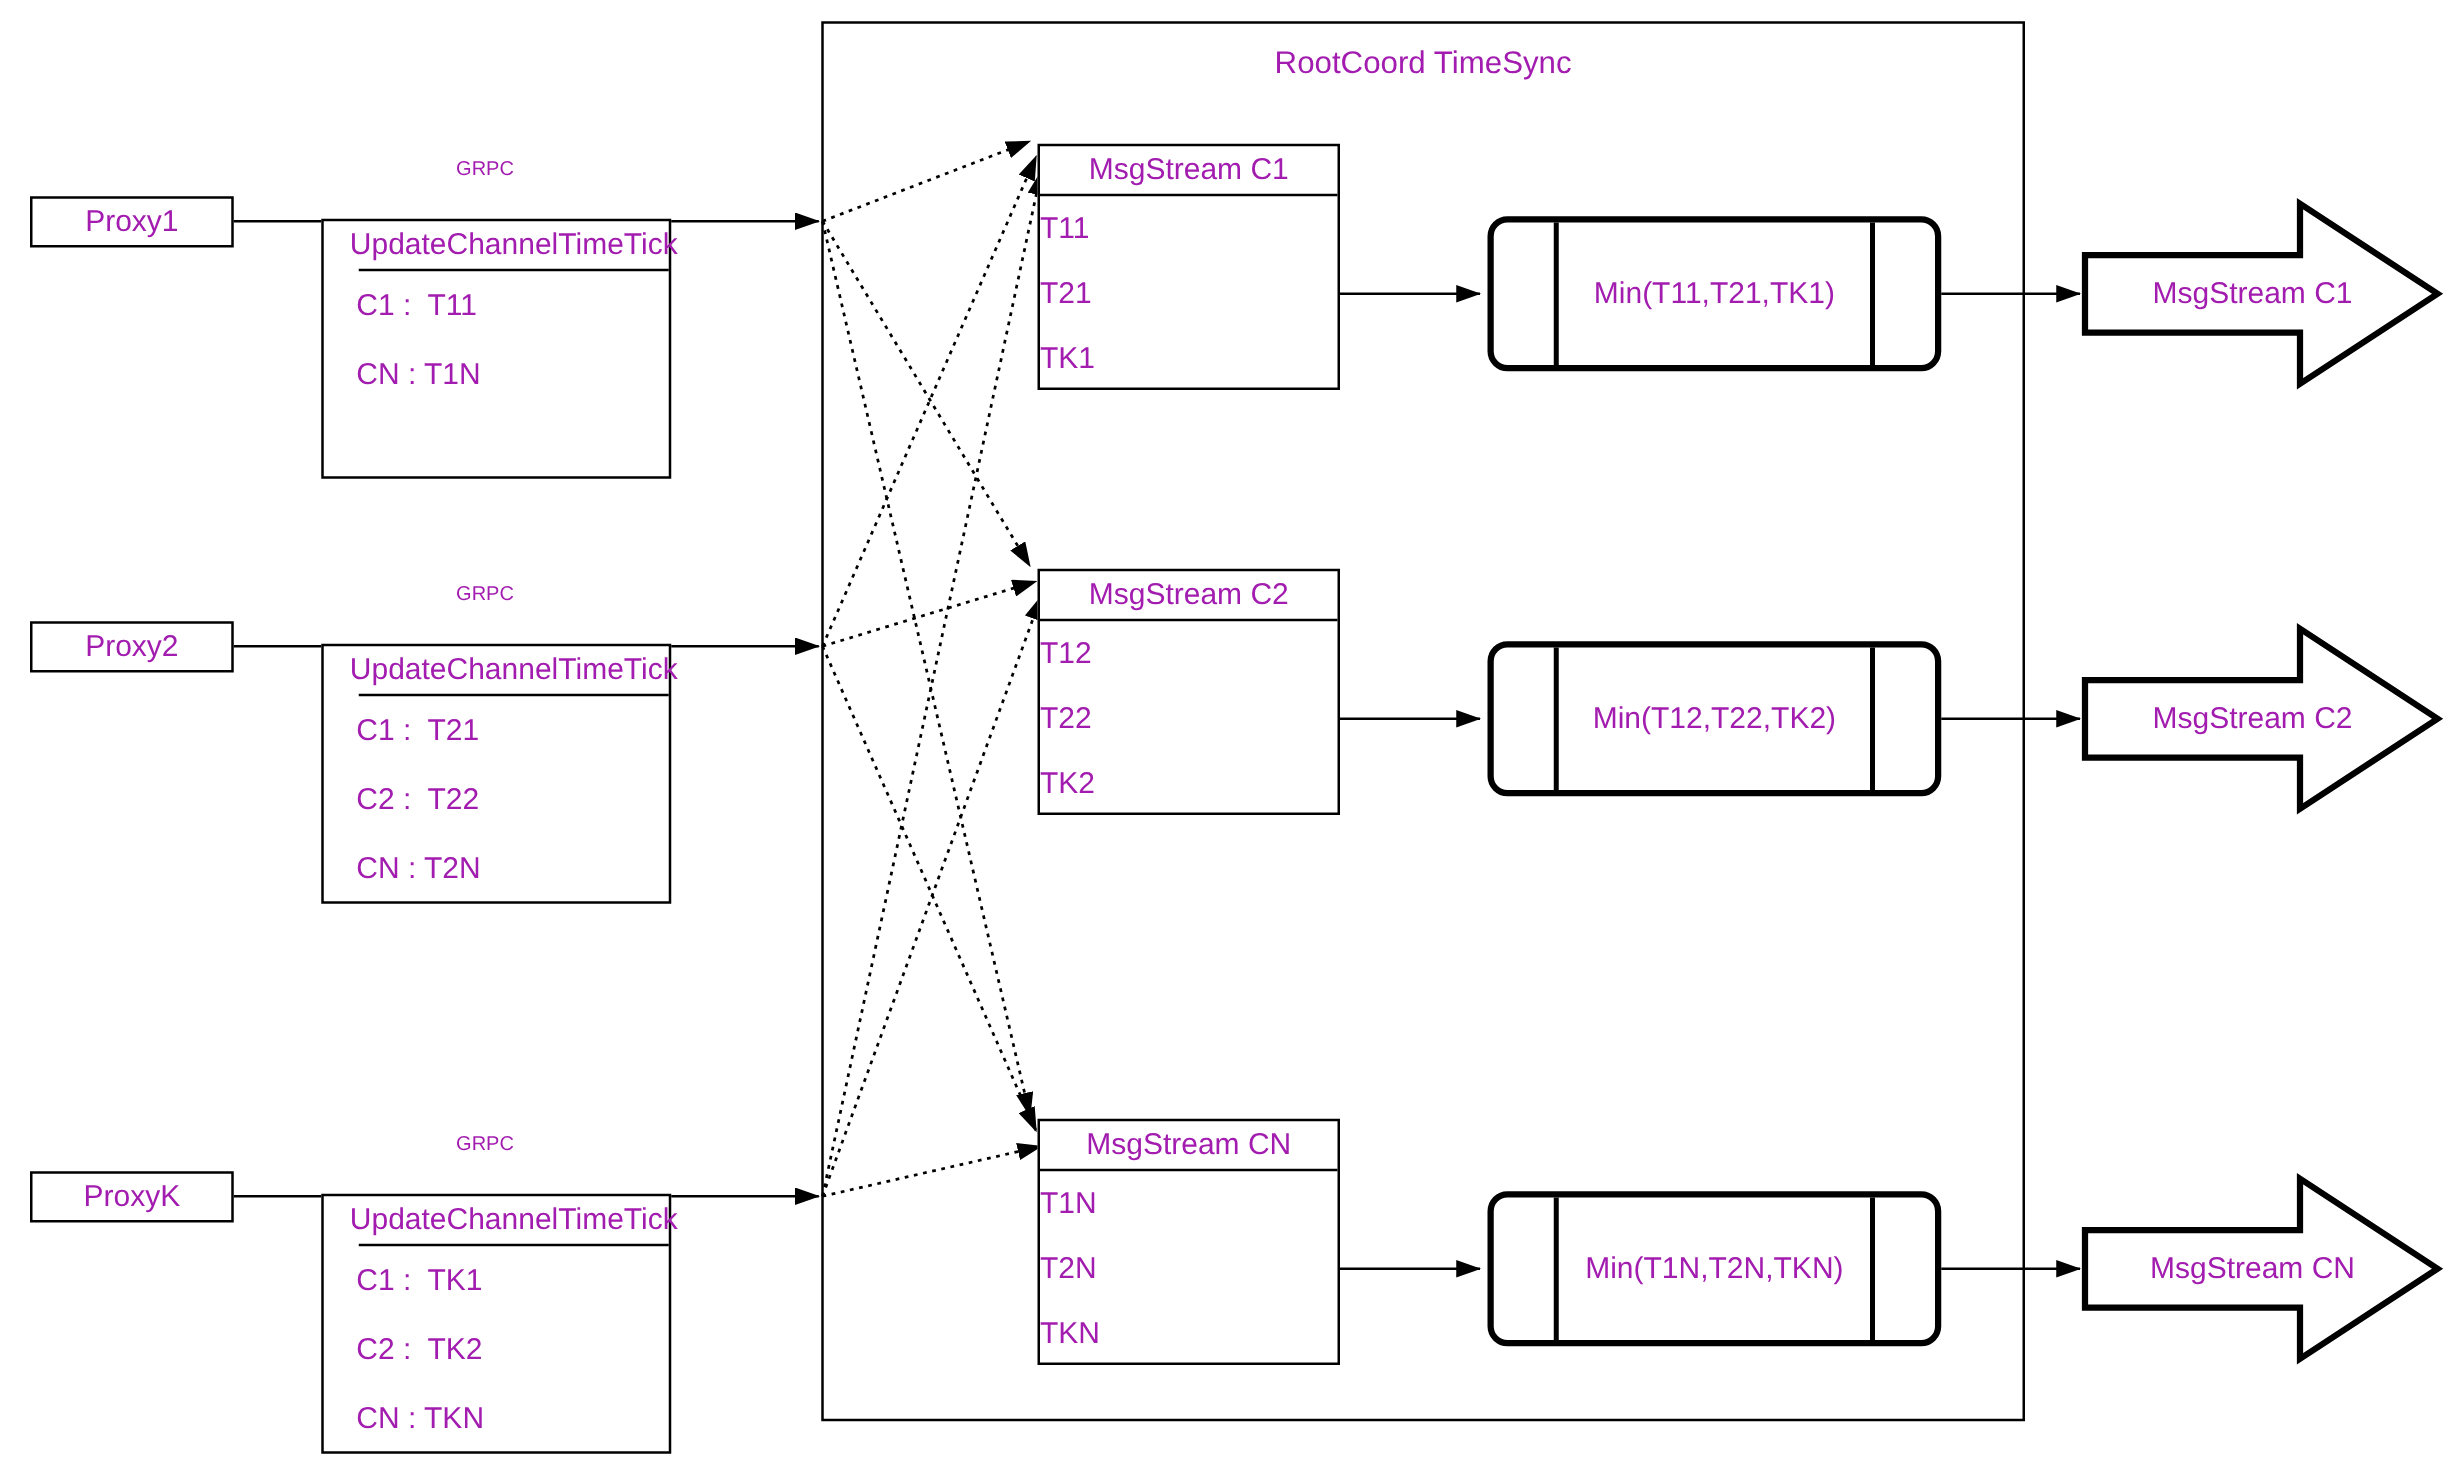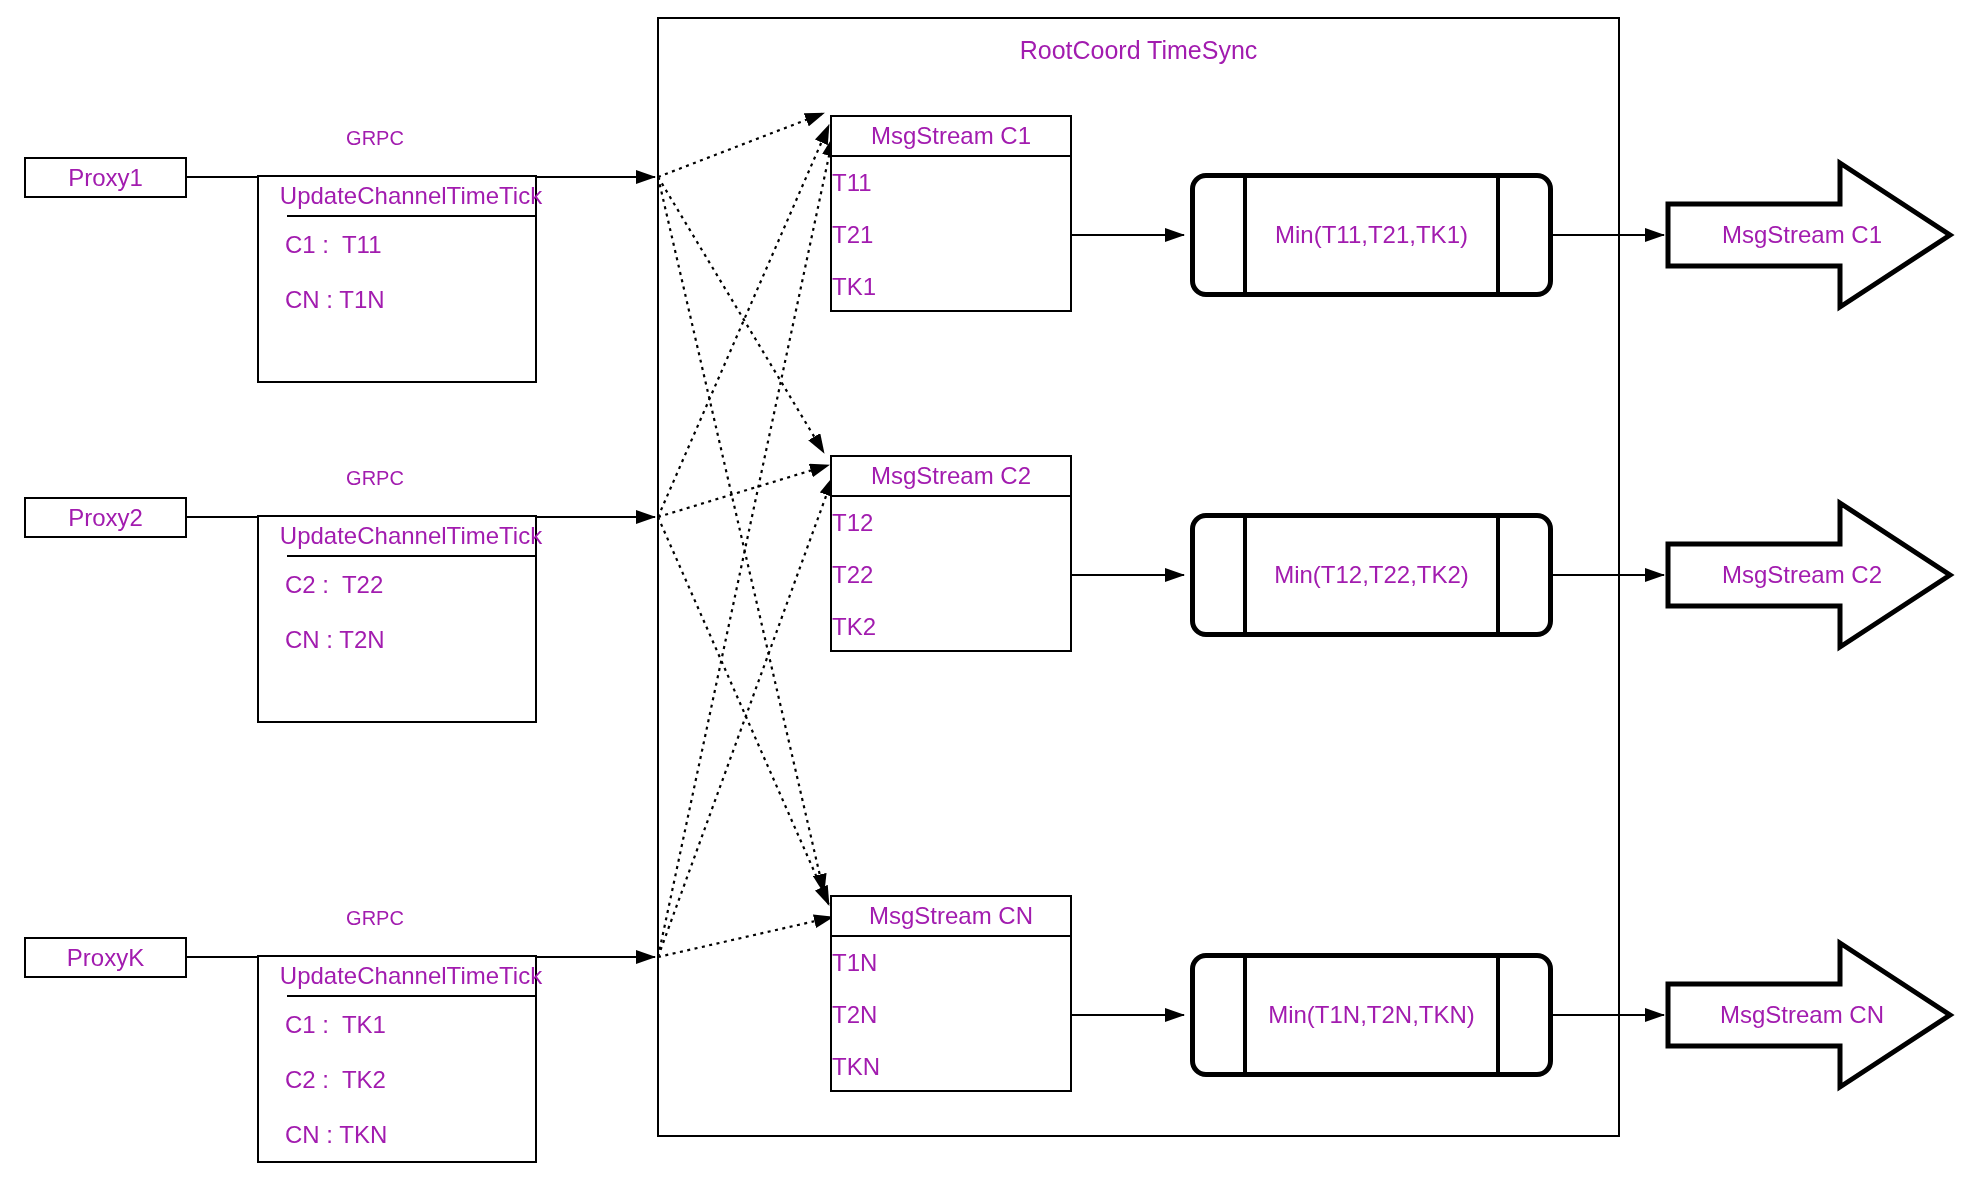--- a/index.html
+++ b/index.html
@@ -43,24 +43,24 @@
     left: 24px;
     width: 163px; height: 41px;
     border: 2px solid #000;
     box-sizing: border-box;
     background: #fff;
     display: flex; align-items: center; justify-content: center;
     font-size: 24px;
   }
   .grpc-label {
     position: absolute;
-    left: 275px;
+    left: 288px;
     width: 200px; height: 28px;
     text-align: center;
-    font-size: 20px;
+    font-size: 16px;
   }
   
   .utable {
     position: absolute;
     left: 257px;
     width: 280px; height: 208px;
     border: 2px solid #000;
     box-sizing: border-box;
     background: #fff;
     font-size: 24px;
@@ -212,20 +212,21 @@
 
   <div class="blockarrow-label" style="top:219px">MsgStream C1</div>
 
   <div class="proxy-box" style="top:497px">
     <span>Proxy2</span>
   </div>
   <div class="grpc-label" style="top:467px">GRPC</div>
 
   <div class="utable" style="top:515px">
     <div class="hd">UpdateChannelTimeTick</div>
+    <div class="rw">C1 :  T21</div>
     <div class="rw">C2 :  T22</div>
     <div class="rw">CN : T2N</div>
   </div>
 
   <div class="stable" style="top:455px">
     <div class="hd">MsgStream C2</div>
     <div class="rw">T12</div>
     <div class="rw">T22</div>
     <div class="rw">TK2</div>
   </div>

